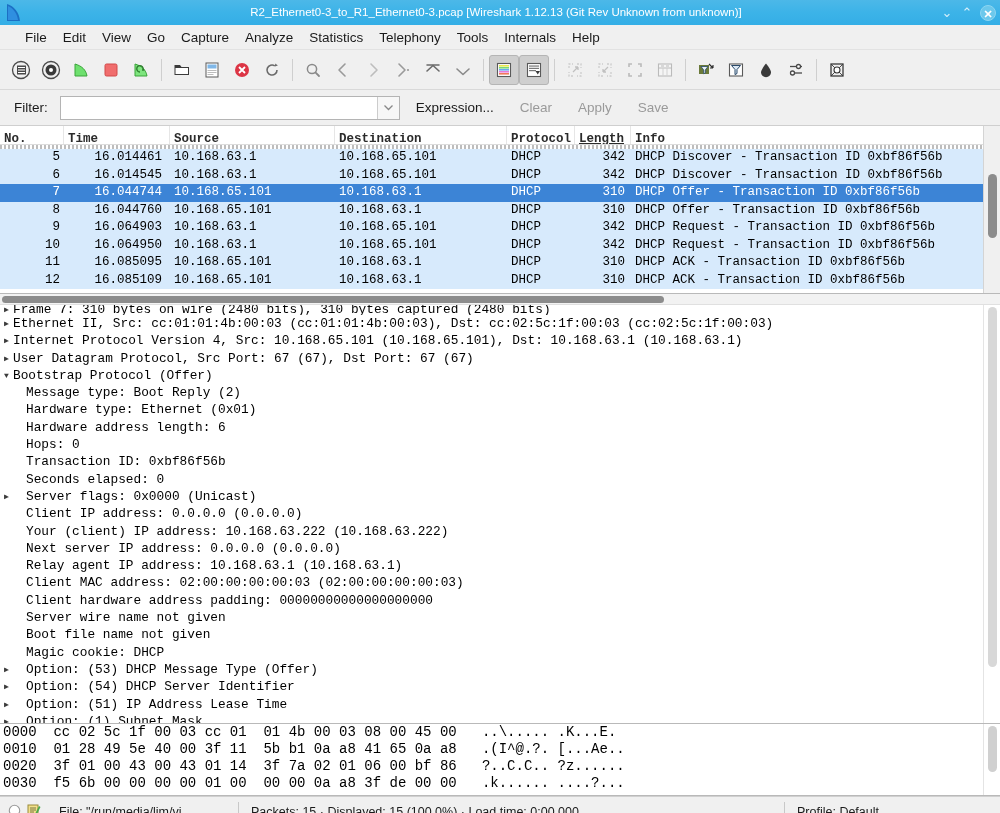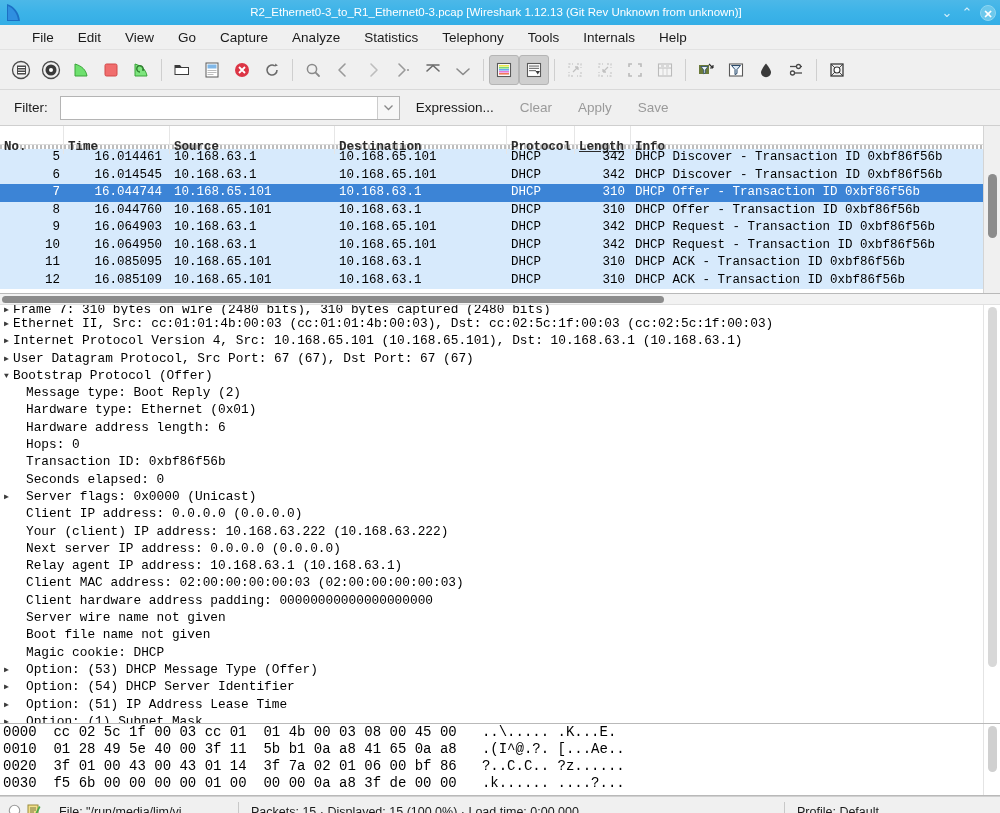--- a/index.html
+++ b/index.html
@@ -60,23 +60,22 @@
     font-weight: bold;
     border: 1px solid #8ed6f2;
   }
 
   
   #menubar {
     height: 25px;
     background: #f0f0f0;
     display: flex;
     align-items: center;
-    padding-left: 24px;
+    padding-left: 17px;
     border-bottom: 1px solid #e2e2e2;
-    gap: 8px;
   }
   .menu-item {
     padding: 3px 8px;
     font-size: 13.5px;
     color: #1a1a1a;
     cursor: default;
     white-space: nowrap;
   }
 
   
@@ -167,21 +166,21 @@
     display: flex;
     height: 19px;
     background: #ffffff;
     font-family: "Liberation Mono", monospace;
     font-size: 12.5px;
     font-weight: bold;
     color: #2b2b2b;
     border-bottom: 1px solid #dcdcdc;
   }
   .hcell {
-    padding: 14px 4px;
+    padding: 6px 4px;
     border-right: 1px solid #e6e6e6;
     overflow: hidden;
     white-space: nowrap;
     cursor: pointer;
   }
   .hc-no    { width: 64px; }
   .hc-time  { width: 106px; }
   .hc-src   { width: 165px; }
   .hc-dst   { width: 172px; }
   .hc-proto { width: 68px; }

